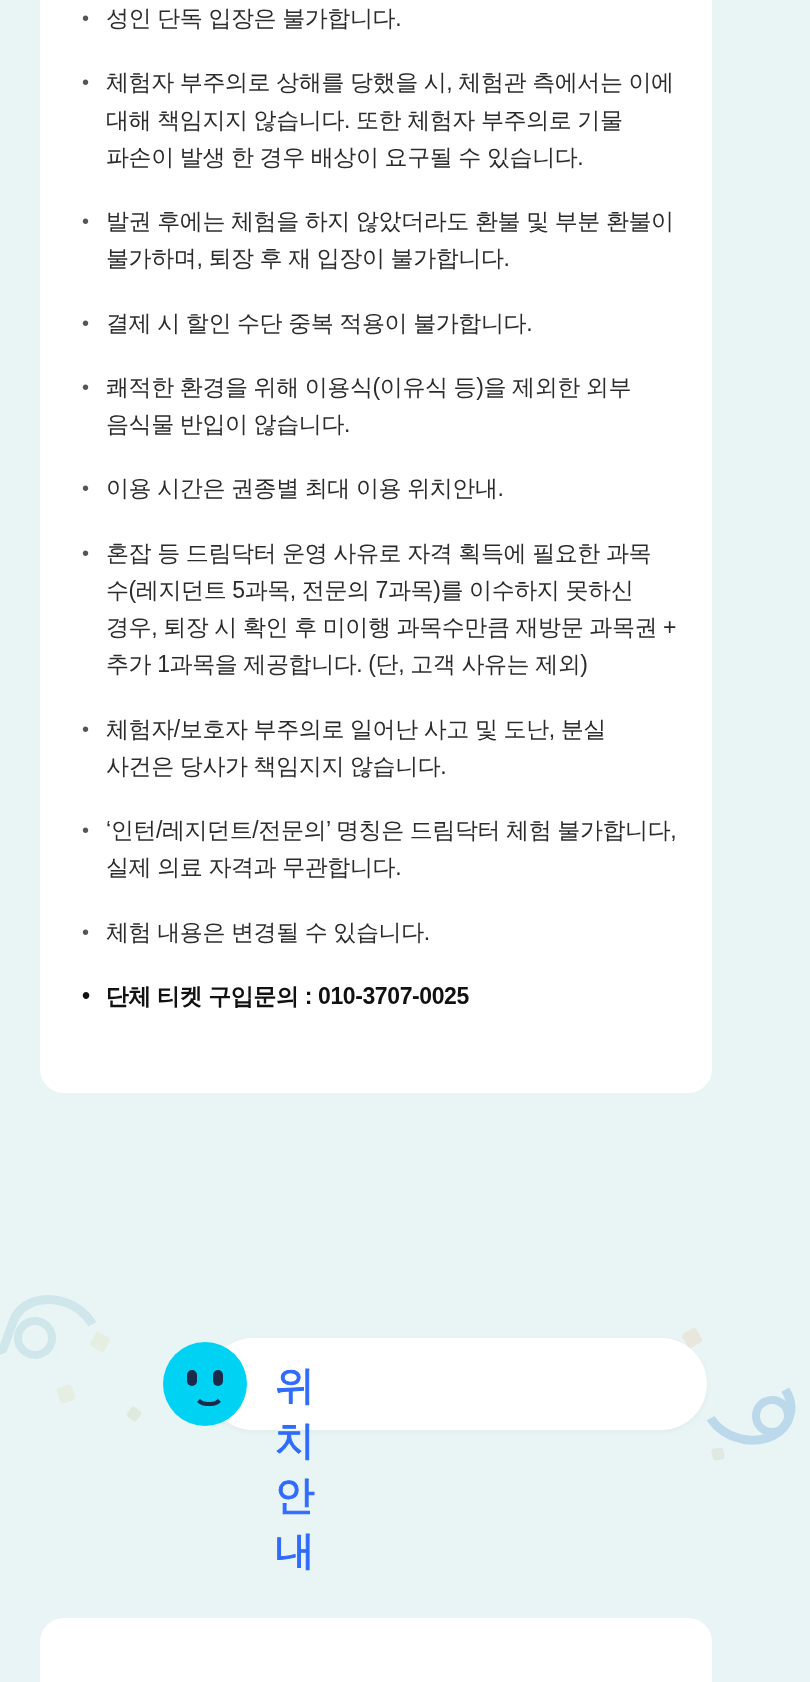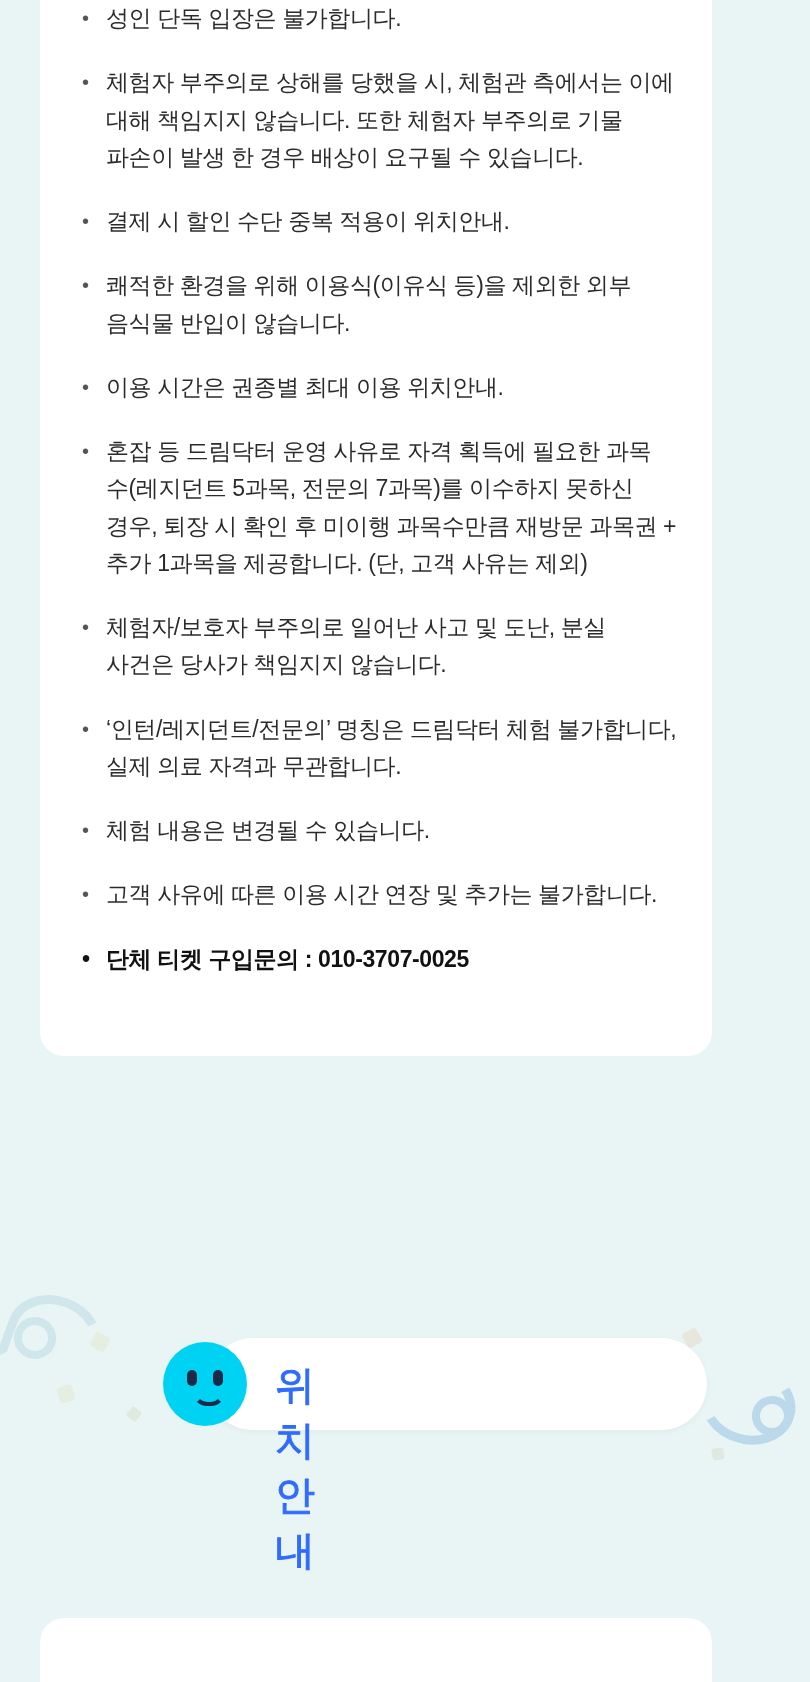--- a/index.html
+++ b/index.html
@@ -214,28 +214,28 @@
 </style>
 </head>
 <body>
 
 <div class="page">
 
   <div class="notice-card">
     <ul class="notice-list">
       <li>성인 단독 입장은 불가합니다.</li>
       <li>체험자 부주의로 상해를 당했을 시, 체험관 측에서는 이에 대해 책임지지 않습니다. 또한 체험자 부주의로 기물 파손이 발생 한 경우 배상이 요구될 수 있습니다.</li>
-      <li>결제 시 할인 수단 중복 적용이 위치안내.</li>
+      <li>발권 후에는 체험을 하지 않았더라도 환불 및 부분 환불이 불가하며, 퇴장 후 재 입장이 불가합니다.</li>
+      <li>결제 시 할인 수단 중복 적용이 불가합니다.</li>
       <li>쾌적한 환경을 위해 이용식(이유식 등)을 제외한 외부 음식물 반입이 않습니다.</li>
       <li>이용 시간은 권종별 최대 이용 위치안내.</li>
       <li>혼잡 등 드림닥터 운영 사유로 자격 획득에 필요한 과목 수(레지던트 5과목, 전문의 7과목)를 이수하지 못하신 경우, 퇴장 시 확인 후 미이행 과목수만큼 재방문 과목권 + 추가 1과목을 제공합니다. (단, 고객 사유는 제외)</li>
       <li>체험자/보호자 부주의로 일어난 사고 및 도난, 분실 사건은 당사가 책임지지 않습니다.</li>
       <li>‘인턴/레지던트/전문의’ 명칭은 드림닥터 체험 불가합니다, 실제 의료 자격과 무관합니다.</li>
       <li>체험 내용은 변경될 수 있습니다.</li>
-      <li>고객 사유에 따른 이용 시간 연장 및 추가는 불가합니다.</li>
       <li class="bold">단체 티켓 구입문의 : 010-3707-0025</li>
     </ul>
   </div>
 
   <div class="band"></div>
 
   <div class="deco swirl-left"></div>
   <div class="deco swirl-left-dot"></div>
   <div class="deco swirl-right"></div>
   <div class="deco swirl-right-dot"></div>

